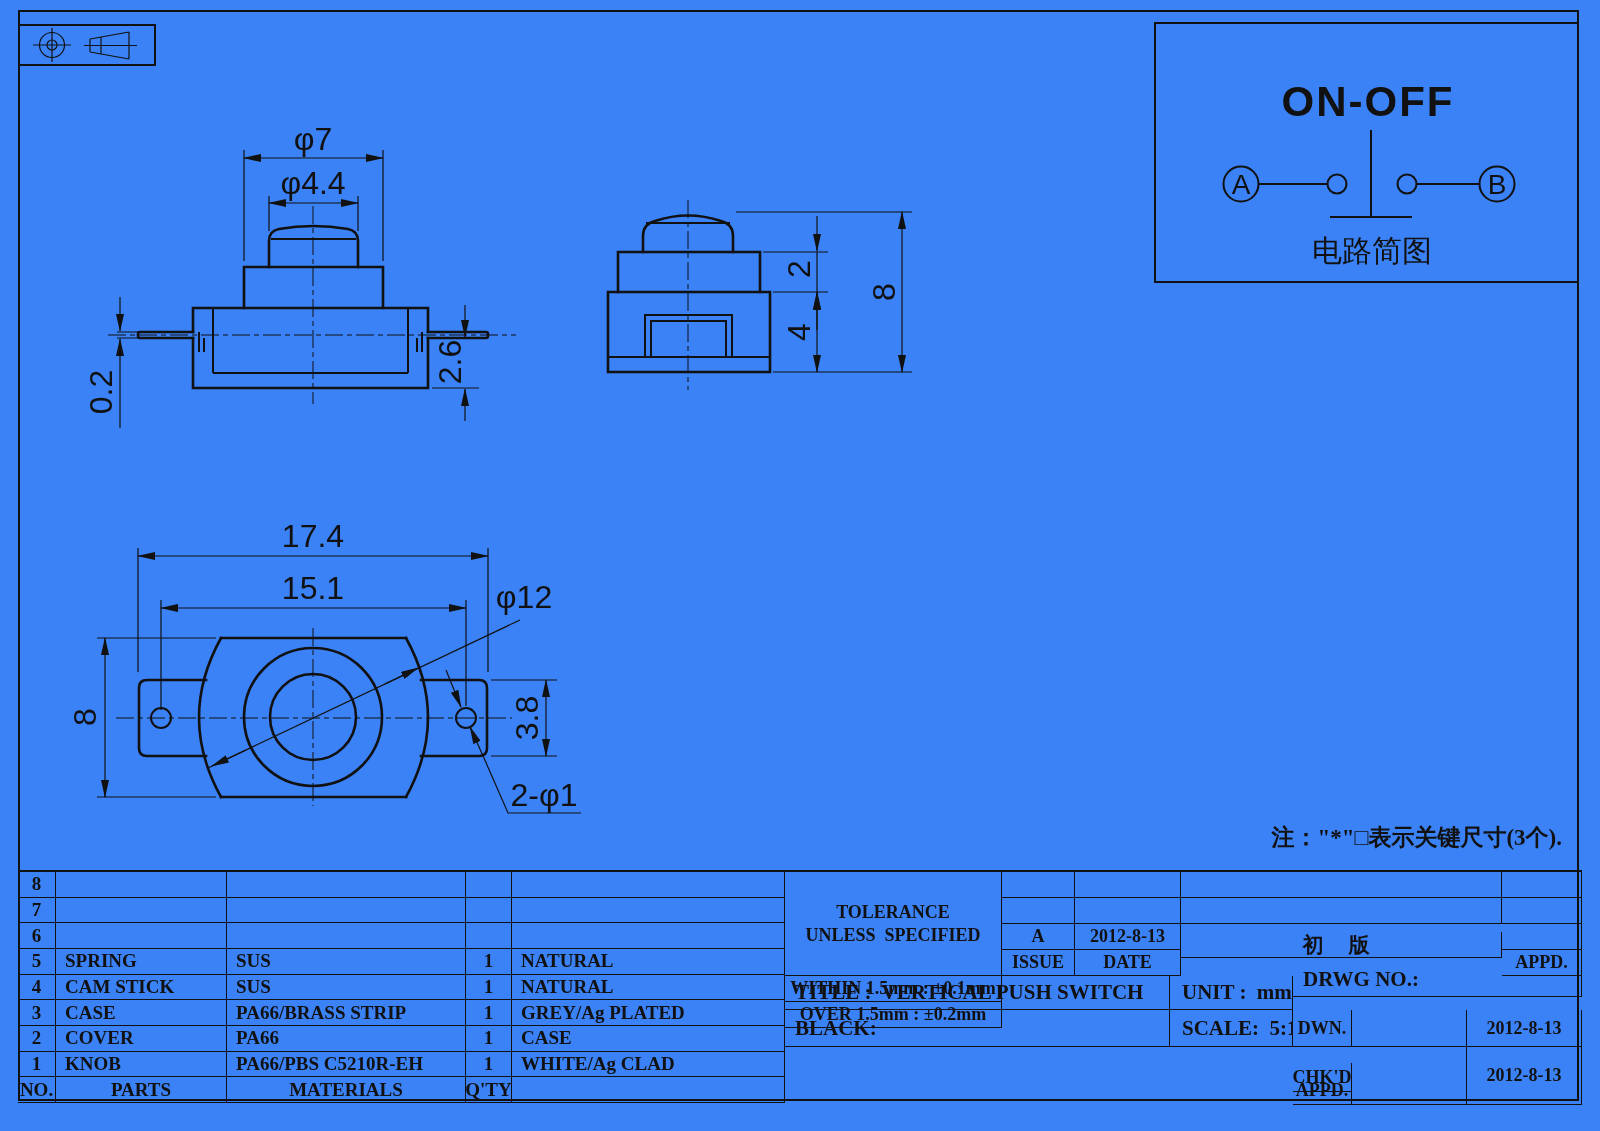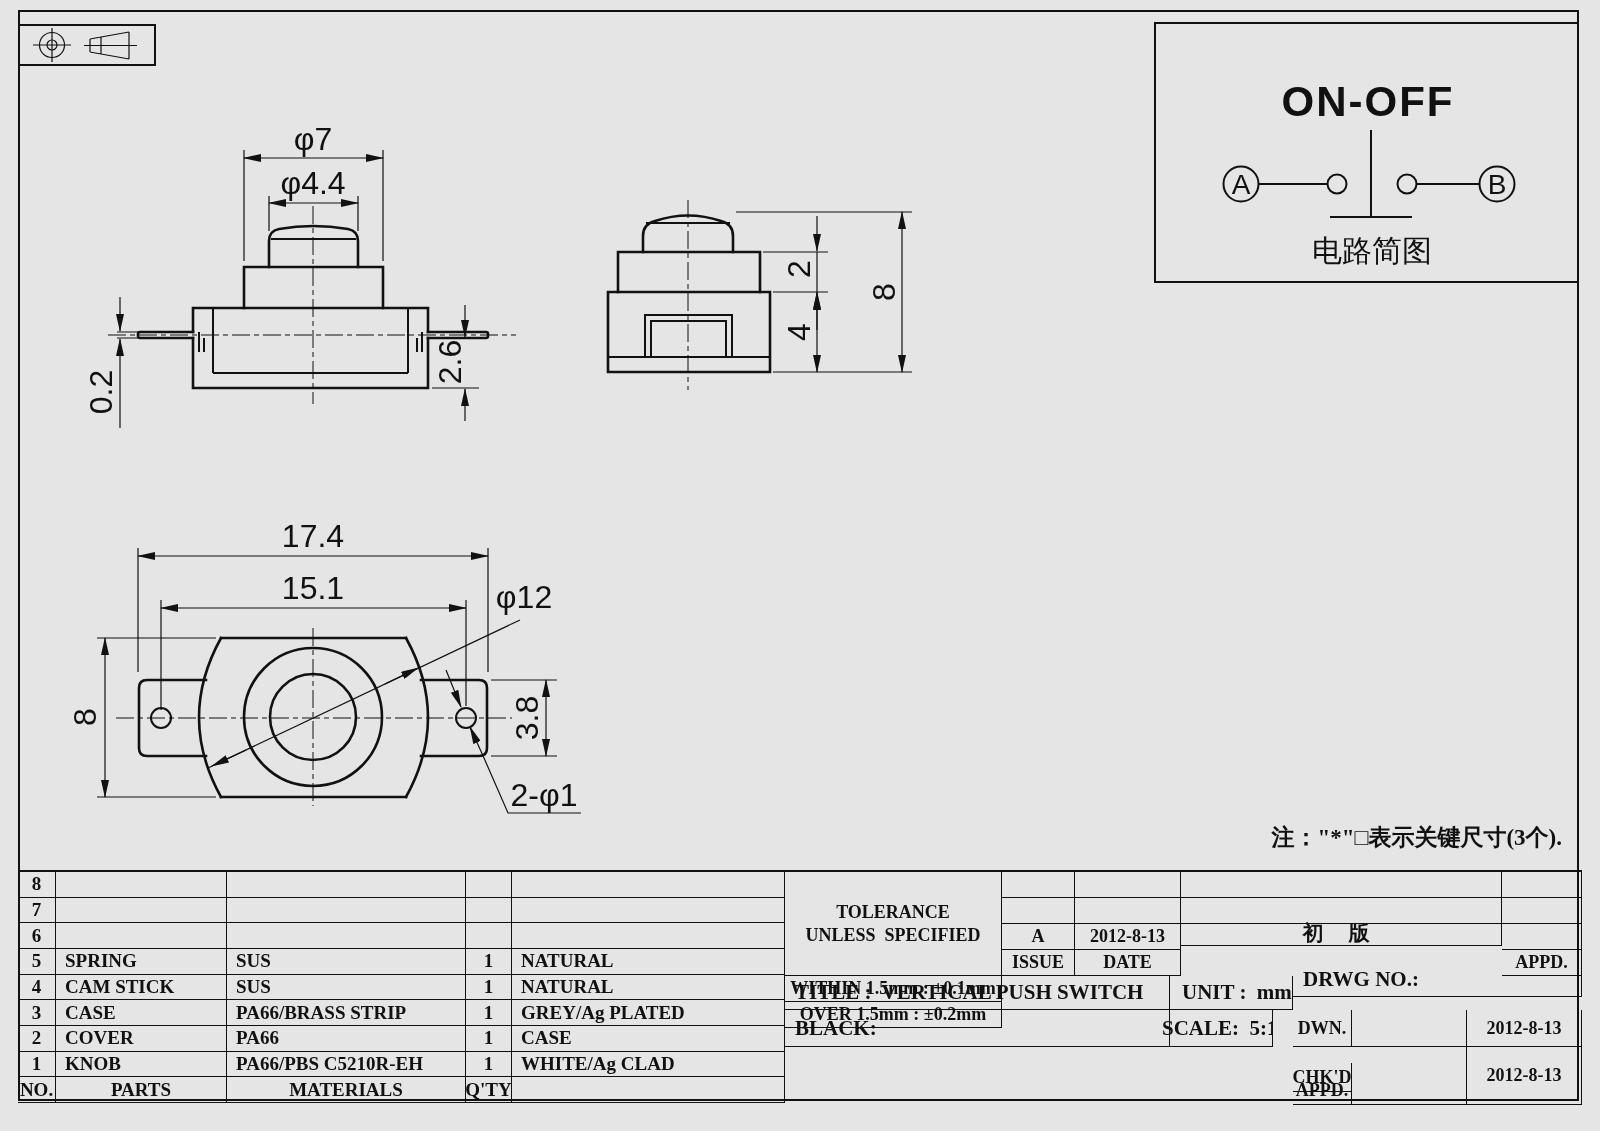--- a/index.html
+++ b/index.html
@@ -1,16 +1,16 @@
 <!DOCTYPE html>
 <html><head>
 <meta charset="utf-8">
 <style>
   html,body{margin:0;padding:0;background:#fff;}
-  #sheet{position:relative;width:1600px;height:1131px;background:#e5e5e5;overflow:hidden;
+  #sheet{position:relative;width:1600px;height:1131px;background:#3b82f6;overflow:hidden;
          font-family:"Liberation Sans",sans-serif;color:#111;}
   #frame{position:absolute;left:18px;top:10px;width:1561px;height:1091px;
          border:2.5px solid #111;box-sizing:border-box;pointer-events:none;}
   svg{position:absolute;left:0;top:0;}
   .ol{stroke:#111;stroke-width:2.6;fill:none;stroke-linejoin:miter;stroke-linecap:square;}
   .ml{stroke:#111;stroke-width:2;fill:none;}
   .tl{stroke:#111;stroke-width:1.2;fill:none;}
   .cl{stroke:#111;stroke-width:1;fill:none;stroke-dasharray:18 4 5 4;}
   .dim{stroke:#111;stroke-width:1.2;fill:none;}
   .arr{fill:#111;}
@@ -255,33 +255,33 @@
     <div class="c" style="left:217px;top:52px;width:73px;height:26px;">A</div>
     <div class="c" style="left:217px;top:78px;width:73px;height:26px;">ISSUE</div>
 
     <div class="c" style="left:290px;top:0;width:106px;height:26px;"></div>
     <div class="c" style="left:290px;top:26px;width:106px;height:26px;"></div>
     <div class="c" style="left:290px;top:52px;width:106px;height:26px;">2012-8-13</div>
     <div class="c" style="left:290px;top:78px;width:106px;height:26px;">DATE</div>
 
     <div class="c" style="left:396px;top:0;width:321px;height:26px;"></div>
     <div class="c" style="left:396px;top:26px;width:321px;height:26px;"></div>
-    <div class="c cn" style="left:396px;top:48px;width:321px;height:26px;">初 版</div>
+    <div class="c cn" style="left:396px;top:60px;width:321px;height:26px;">初 版</div>
 
     <div class="c" style="left:717px;top:0;width:80px;height:26px;"></div>
     <div class="c" style="left:717px;top:26px;width:80px;height:26px;"></div>
     <div class="c" style="left:717px;top:52px;width:80px;height:26px;"></div>
     <div class="c" style="left:717px;top:78px;width:80px;height:26px;">APPD.</div>
 
     <div class="c cleft big" style="left:0;top:104px;width:385px;height:34px;">TITLE :  VERTICAL PUSH SWITCH</div>
     <div class="c cleft big" style="left:385px;top:104px;width:123px;height:34px;padding-left:12px;">UNIT :  mm</div>
     <div class="c cleft big" style="left:508px;top:91px;width:289px;height:34px;">DRWG NO.:</div>
 
     <div class="c cleft big" style="left:0;top:138px;width:385px;height:37px;">BLACK:</div>
-    <div class="c cleft big" style="left:365px;top:138px;width:123px;height:37px;padding-left:12px;">SCALE:  5:1</div>
+    <div class="c cleft big" style="left:385px;top:138px;width:123px;height:37px;padding-left:12px;">SCALE:  5:1</div>
     <div class="c" style="left:508px;top:138px;width:59px;height:37px;">DWN.</div>
     <div class="c" style="left:567px;top:138px;width:115px;height:37px;"></div>
     <div class="c" style="left:682px;top:138px;width:115px;height:37px;">2012-8-13</div>
 
     <div class="c" style="left:508px;top:175px;width:59px;height:29px;margin-top:16px;">CHK'D</div>
     <div class="c" style="left:508px;top:204px;width:59px;height:29px;">APPD.</div>
     <div class="c" style="left:567px;top:175px;width:115px;height:58px;"></div>
     <div class="c" style="left:682px;top:175px;width:115px;height:58px;">2012-8-13</div>
   </div>
 

